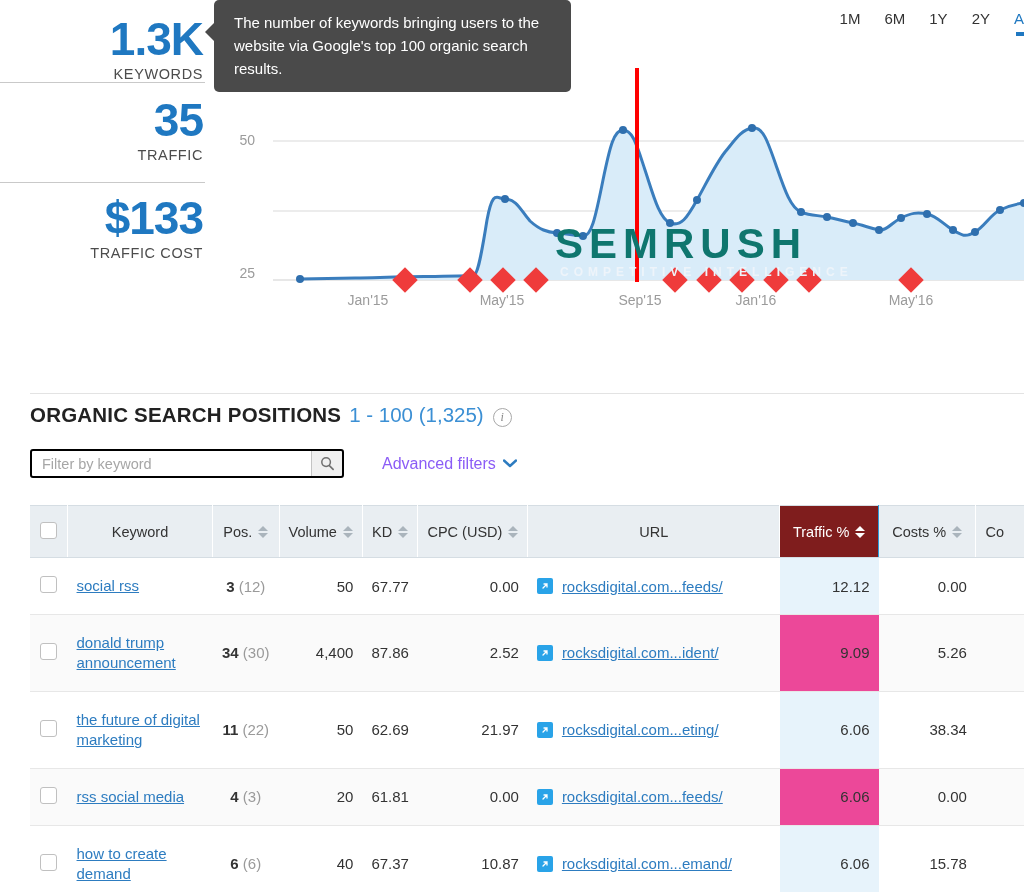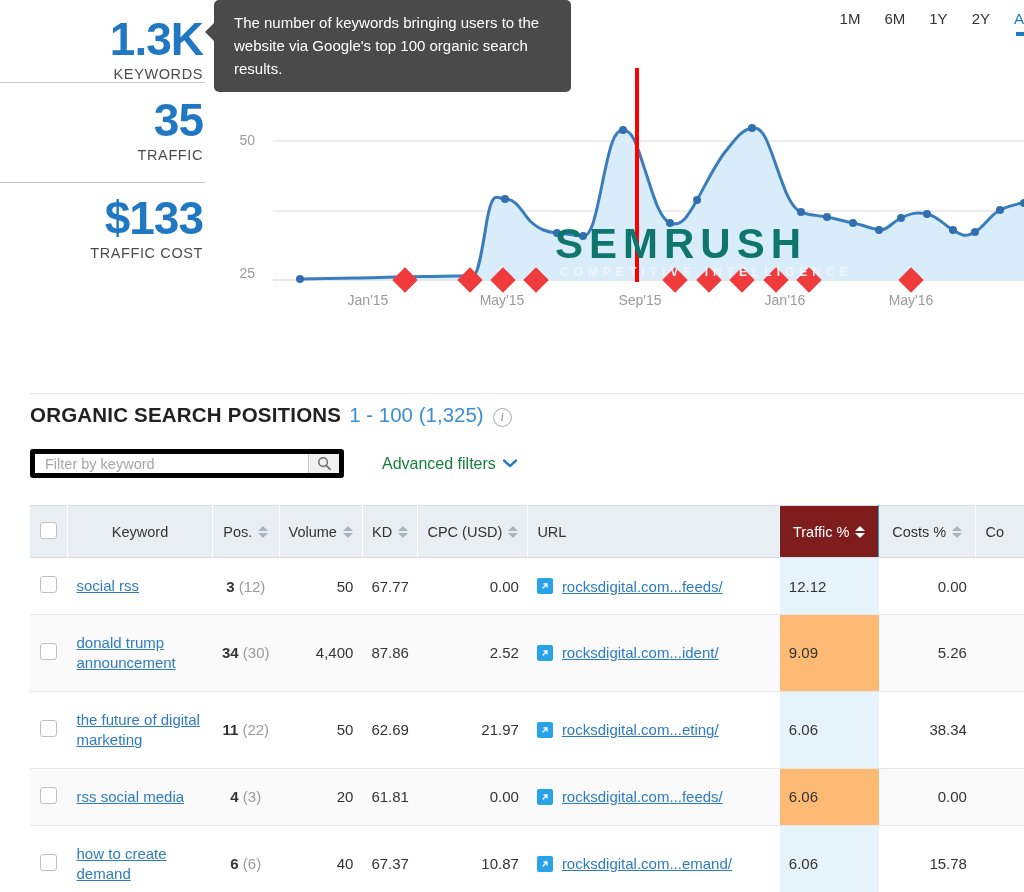--- a/index.html
+++ b/index.html
@@ -104,63 +104,63 @@
   .osp-range { font-size: 20.5px; color:#3b8fd4; font-weight: normal; margin-left:8px; }
   .info-icon {
     display:inline-block; width:19px; height:19px; border-radius:50%;
     border:1.4px solid #a8a8a8; color:#888; font-size:12px; font-style:italic;
     font-family: "Liberation Serif", serif;
     line-height:17px; text-align:center; margin-left:9px; position:relative; top:2px;
   }
 
   .filter-row { position:absolute; left:30px; top:449px; display:flex; align-items:center; }
   .filter-box {
-    width:314px; height:29px; border:5px solid #000000; border-radius:3px;
+    width:314px; height:29px; border:2px solid #000000; border-radius:3px;
     display:flex; align-items:stretch; background:#000000; overflow:hidden;
   }
   .filter-input {
     flex:1; border:none; outline:none; padding:0 10px; font-size:14.5px;
     color:#333; font-family:"Liberation Sans", sans-serif; background:#fff;
   }
   .filter-input::placeholder { color:#a6a6a6; }
   .filter-btn {
     width:31px; background:#f0f0f0; border-left:1px solid #c4c4c4;
     display:flex; align-items:center; justify-content:center; cursor:pointer;
   }
   .adv-filters {
-    margin-left:38px; font-size:16px; color:#15803d; cursor:pointer;
+    margin-left:38px; font-size:16px; color:#8b5cf6; cursor:pointer;
     display:flex; align-items:center; gap:7px;
   }
 
   
   .tbl { position:absolute; left:30px; top:505px; width:1020px; border-collapse:collapse; }
   .tbl th {
     background:#e9eef2; border-right:1px solid #fff; border-bottom:1px solid #d5dde3;
     border-top:1px solid #d5dde3;
     font-size:14.5px; font-weight:normal; color:#333; height:52px; padding:12px 9px;
     text-align:center; white-space:nowrap;
   }
   .tbl th.sortable .thin { display:inline-flex; align-items:center; gap:6px; justify-content:center;}
   .tbl th.active { background:#7f1d1d; color:#fff; border-right-color:#2d9cdb; }
   .tbl th.cb-col { width:38px; padding:0; }
   .tbl td {
     border-bottom:1px solid #e7e7e7; font-size:15px; color:#333;
     padding: 18px 9px; vertical-align: middle;
   }
   .tbl tr.alt td { background:#fafafa; }
   .tbl td.traffic-cell { background:#e7f3fb; }
-  .tbl tr.alt td.traffic-cell { background:#fdba74;margin-top:25px; }
+  .tbl tr.alt td.traffic-cell { background:#ec4899;margin-top:25px; }
   .c-check { width:38px; text-align:center; }
   .c-kw { width:150px; text-align:left; }
   .c-pos { width:67px; text-align:center; }
   .c-vol { width:79px; text-align:right; }
   .c-kd { width:55px; text-align:right; }
   .c-cpc { width:106px; text-align:right; }
   .c-url { width:259px; text-align:left; }
-  .c-traffic { width:100px; }
+  .c-traffic { width:100px; text-align:right; }
   .c-costs { width:99px; text-align:right; }
   .c-costs2 { width:80px; text-align:right; }
 
   .cbox {
     width:17px; height:17px; border:1px solid #c0c0c0; border-radius:3px;
     background:#fff; display:inline-block; cursor:pointer;
   }
   .kw-link { color:#2d7cc0; text-decoration:underline; cursor:pointer; font-size:15px; line-height:1.33; }
   .pos-main { color:#333; font-weight:bold; font-size:15px; }
   .pos-prev { color:#9a9a9a; font-size:15px; }
@@ -308,21 +308,21 @@
           <rect x="677" y="211" width="18" height="18" transform="rotate(45 686 220)"></rect>
         </g>
       </svg>
 
       <div class="ytick" style="left:0px; top:72px;">50</div>
       <div class="ytick" style="left:0px; top:160px;margin-top:45px;">25</div>
 
       <div class="xtick" style="left:103px; top:232px;">Jan'15</div>
       <div class="xtick" style="left:237px; top:232px;">May'15</div>
       <div class="xtick" style="left:375px; top:232px;">Sep'15</div>
-      <div class="xtick" style="left:520px; top:232px;">Jan'16</div>
+      <div class="xtick" style="left:491px; top:232px;">Jan'16</div>
       <div class="xtick" style="left:646px; top:232px;">May'16</div>
     </div>
   </div>
 
   <div class="section-sep"></div>
 
   <div class="osp-head">
     <span class="osp-title">ORGANIC SEARCH POSITIONS</span>
     <span class="osp-range">1 - 100 (1,325)</span>
     <span class="info-icon">i</span>
@@ -384,21 +384,21 @@
         </th>
         <th class="c-cpc sortable">
           <span class="thin">
             <span>CPC (USD)</span>
             <span class="sort-ico">
                 <i class="up"></i>
                 <i class="dn"></i>
               </span>
           </span>
         </th>
-        <th class="c-url" style="text-align:left">
+        <th class="c-url" style="text-align:center">
           <span>URL</span>
         </th>
         <th class="c-traffic sortable active">
           <span class="thin">
             <span>Traffic %</span>
             <span class="sort-ico">
                 <i class="up"></i>
                 <i class="dn"></i>
               </span>
           </span>

